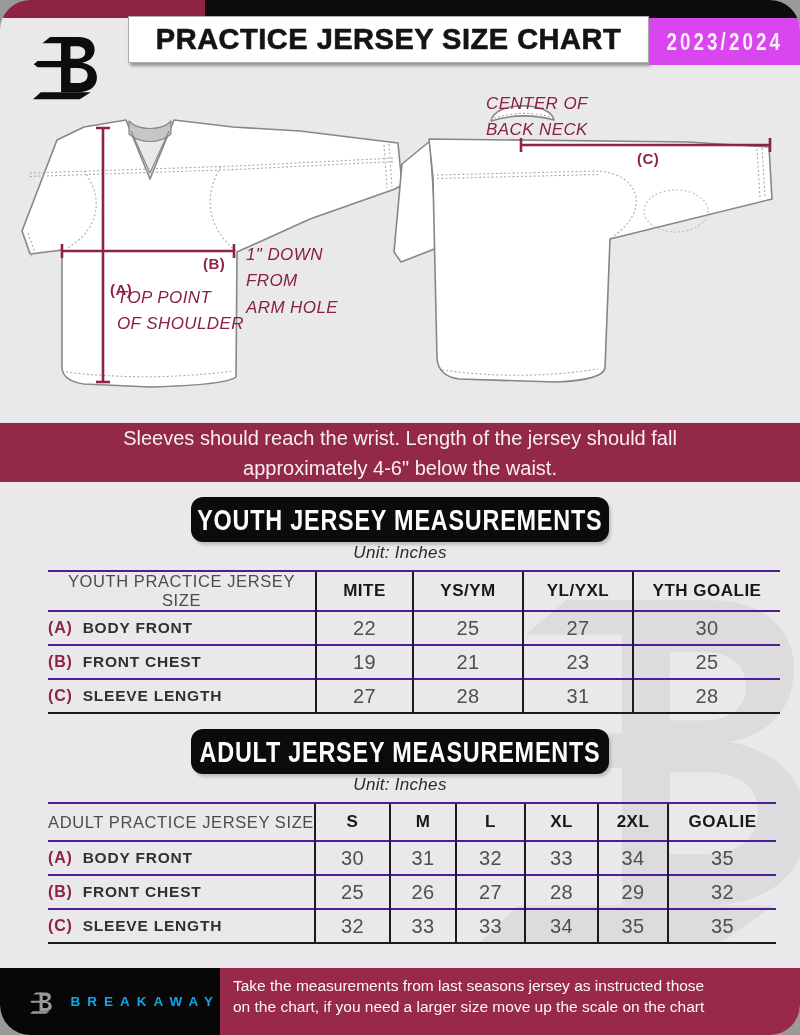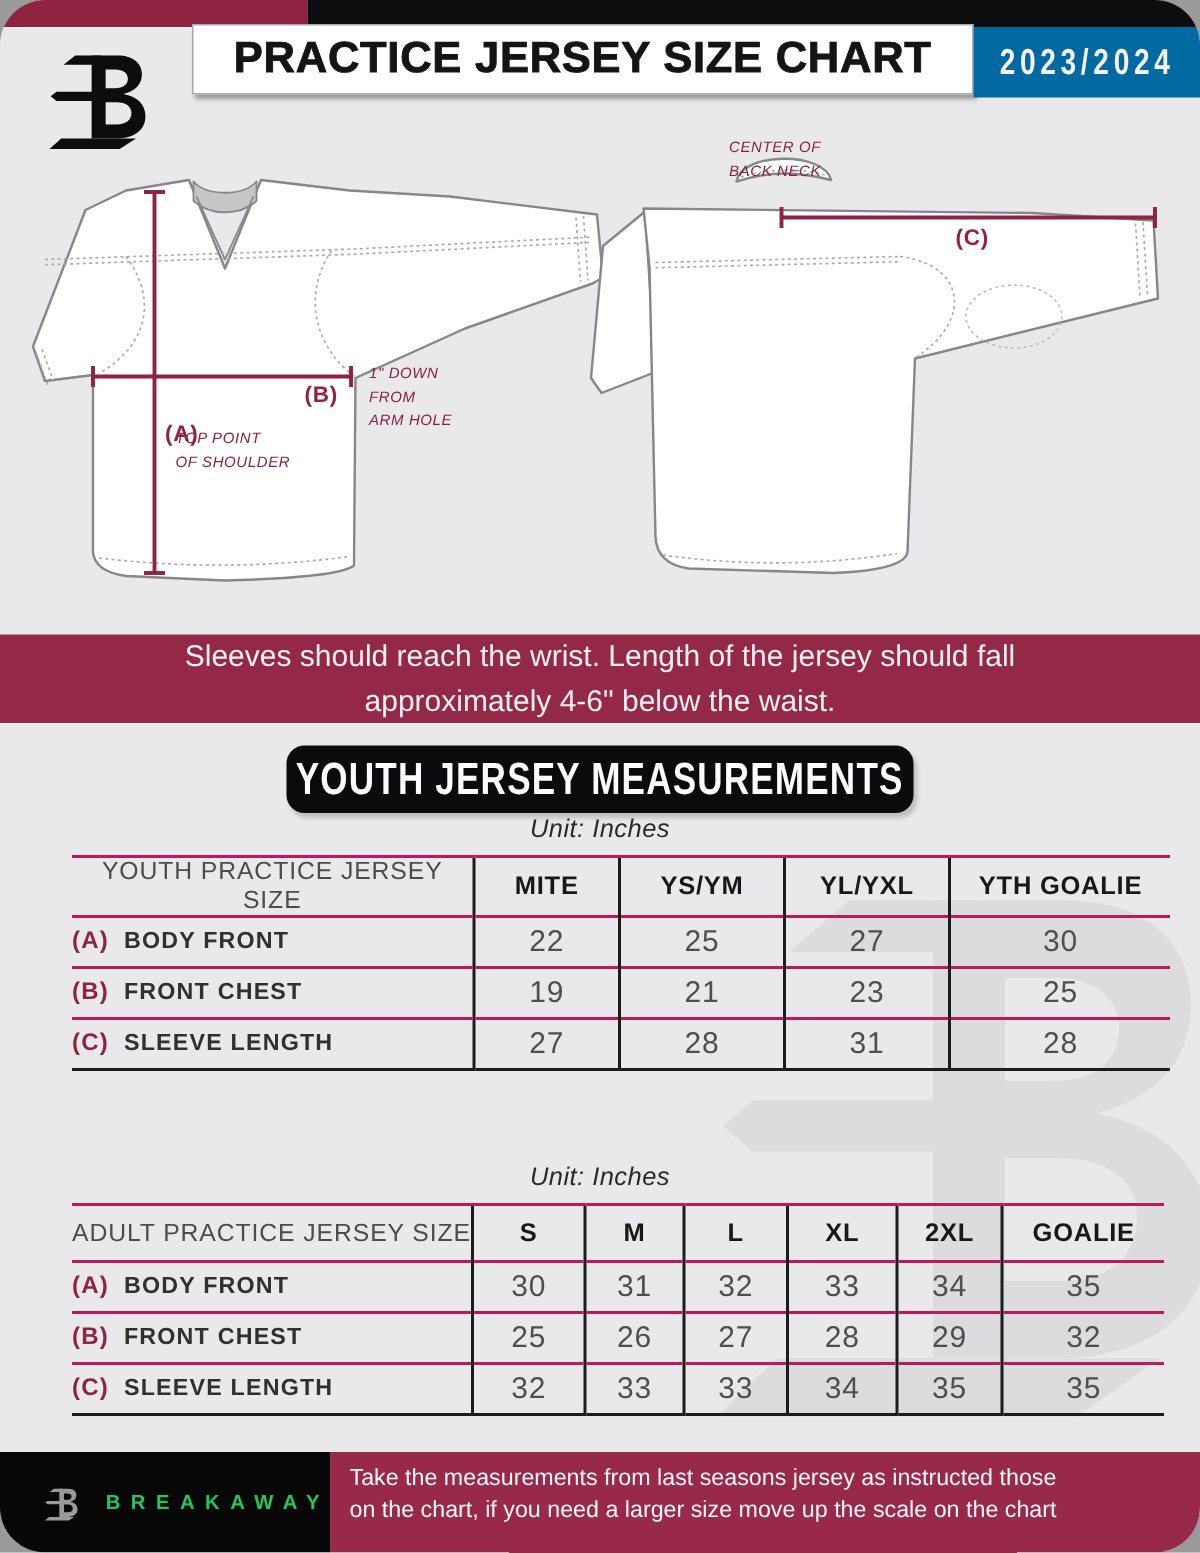--- a/index.html
+++ b/index.html
@@ -7,63 +7,63 @@
   .page{position:relative;width:800px;height:1035px;background:#e9e9eb;overflow:hidden;margin:0 auto;border-radius:30px;}
 
   
   .strip-maroon{position:absolute;left:0;top:0;width:205px;height:18px;background:#8e2344;}
   .strip-black{position:absolute;left:205px;top:0;width:595px;height:18px;background:#0d0d0f;}
   .title-box{position:absolute;left:128px;top:16px;width:521px;height:47px;background:#ffffff;
     border:1.5px solid #a9a9af;box-shadow:2px 3px 3px rgba(0,0,0,.35);
     display:flex;align-items:center;justify-content:center;box-sizing:border-box;}
   .title-box span{font-size:29px;font-weight:bold;color:#141414;letter-spacing:.5px;
     -webkit-text-stroke:.6px #141414;white-space:nowrap;}
-  .year-box{position:absolute;left:649px;top:18px;width:151px;height:47px;background:#0369a1;
+  .year-box{position:absolute;left:649px;top:18px;width:151px;height:47px;background:#d946ef;
     display:flex;align-items:center;justify-content:center;}
   .year-box span{font-size:24px;font-weight:bold;color:#f7f2f4;letter-spacing:4px;
     transform:scaleX(.78);white-space:nowrap;}
   .logo-main{position:absolute;left:32px;top:26px;}
 
   
   .ann{position:absolute;color:#8e2344;}
   .marker{font-weight:bold;font-size:15px;letter-spacing:.5px;}
-  .caption{font-style:italic;font-size:10px;line-height:1.55;letter-spacing:.4px;color:#8a2141;}
+  .caption{font-style:italic;font-size:17px;line-height:1.55;letter-spacing:.4px;color:#8a2141;}
 
   
   .notice{position:absolute;left:0;top:423px;width:800px;height:59px;background:#932848;
     display:flex;flex-direction:column;align-items:center;justify-content:center;
     color:#f6eff2;font-size:20px;line-height:1.5;text-align:center;}
 
   
   .chip{position:absolute;left:50%;transform:translateX(-50%);width:418px;height:45px;
     background:#0b0b0d;border-radius:12px;box-shadow:2px 3px 3px rgba(0,0,0,.18);
     display:flex;align-items:center;justify-content:center;}
   .chip span{color:#fcfcfc;font-size:30px;font-weight:bold;letter-spacing:1px;
     transform:scaleX(.78);white-space:nowrap;}
   .unit{position:absolute;left:0;width:800px;text-align:center;font-style:italic;
     font-size:17px;color:#2b2b2b;letter-spacing:.3px;}
 
   
   .tbl-wrap{position:absolute;}
   table.size-table{border-collapse:collapse;table-layout:fixed;width:100%;}
-  table.size-table th,table.size-table td{border-top:2px solid #be185d;padding:0;box-sizing:border-box;}
+  table.size-table th,table.size-table td{border-top:2px solid #4c1d95;padding:0;box-sizing:border-box;}
   table.size-table tbody tr:last-child td{border-bottom:2px solid #1c1c1c;}
   table.size-table .sep{border-left:2px solid #1c1c1c;}
   table.size-table thead tr{height:38px;}
   table.size-table tbody tr{height:34px;}
   th.first{font-weight:normal;font-size:16.5px;color:#4c4c4c;letter-spacing:.6px;text-align:center;}
   th.size{font-size:17px;font-weight:bold;color:#181818;letter-spacing:.5px;text-align:center;}
   td.lbl{text-align:left;padding-left:23px;font-size:15.5px;color:#303030;font-weight:bold;letter-spacing:.8px;}
   td.lbl .key{color:#8e2344;font-weight:bold;margin-right:10px;font-size:16px;}
   td.val{text-align:center;font-size:20px;color:#4f4f4f;letter-spacing:.5px;}
 
   
   .footer-black{position:absolute;left:0;top:968px;width:220px;height:67px;background:#070707;
     display:flex;align-items:center;padding-left:30px;box-sizing:border-box;}
-  .brand-text{color:#22c55e;font-size:13.5px;font-weight:bold;letter-spacing:7px;margin-left:14px;}
+  .brand-text{color:#0ea5e9;font-size:13.5px;font-weight:bold;letter-spacing:7px;margin-left:14px;}
   .footer-maroon{position:absolute;left:220px;top:968px;width:580px;height:67px;background:#98294a;
     color:#fbf7f8;font-size:15.5px;line-height:1.36;box-sizing:border-box;
     padding:7px 10px 0 13px;}
   .footer-maroon div{white-space:pre-wrap;}
 
   .wm{position:absolute;left:478px;top:540px;opacity:.05;}
   svg{display:block;}
   .diagram-svg{position:absolute;left:0;top:0;}
 </style>
 </head>
@@ -215,20 +215,23 @@
           <td class="lbl"><span class="key">(C)</span><span>SLEEVE LENGTH</span></td>
           <td class="val sep">27</td>
           <td class="val sep">28</td>
           <td class="val sep">31</td>
           <td class="val sep">28</td>
         </tr>
       </tbody>
     </table>
   </div>
 
+  <div class="chip" style="top:729px;">
+    <span>ADULT JERSEY MEASUREMENTS</span>
+  </div>
   <div class="unit" style="top:775px;">Unit: Inches</div>
 
   <div class="tbl-wrap" style="left:48px;top:802px;width:728px;">
     <table class="size-table">
       <colgroup>
           <col style="width:267px">
           <col style="width:75px">
           <col style="width:66px">
           <col style="width:69px">
           <col style="width:73px">

